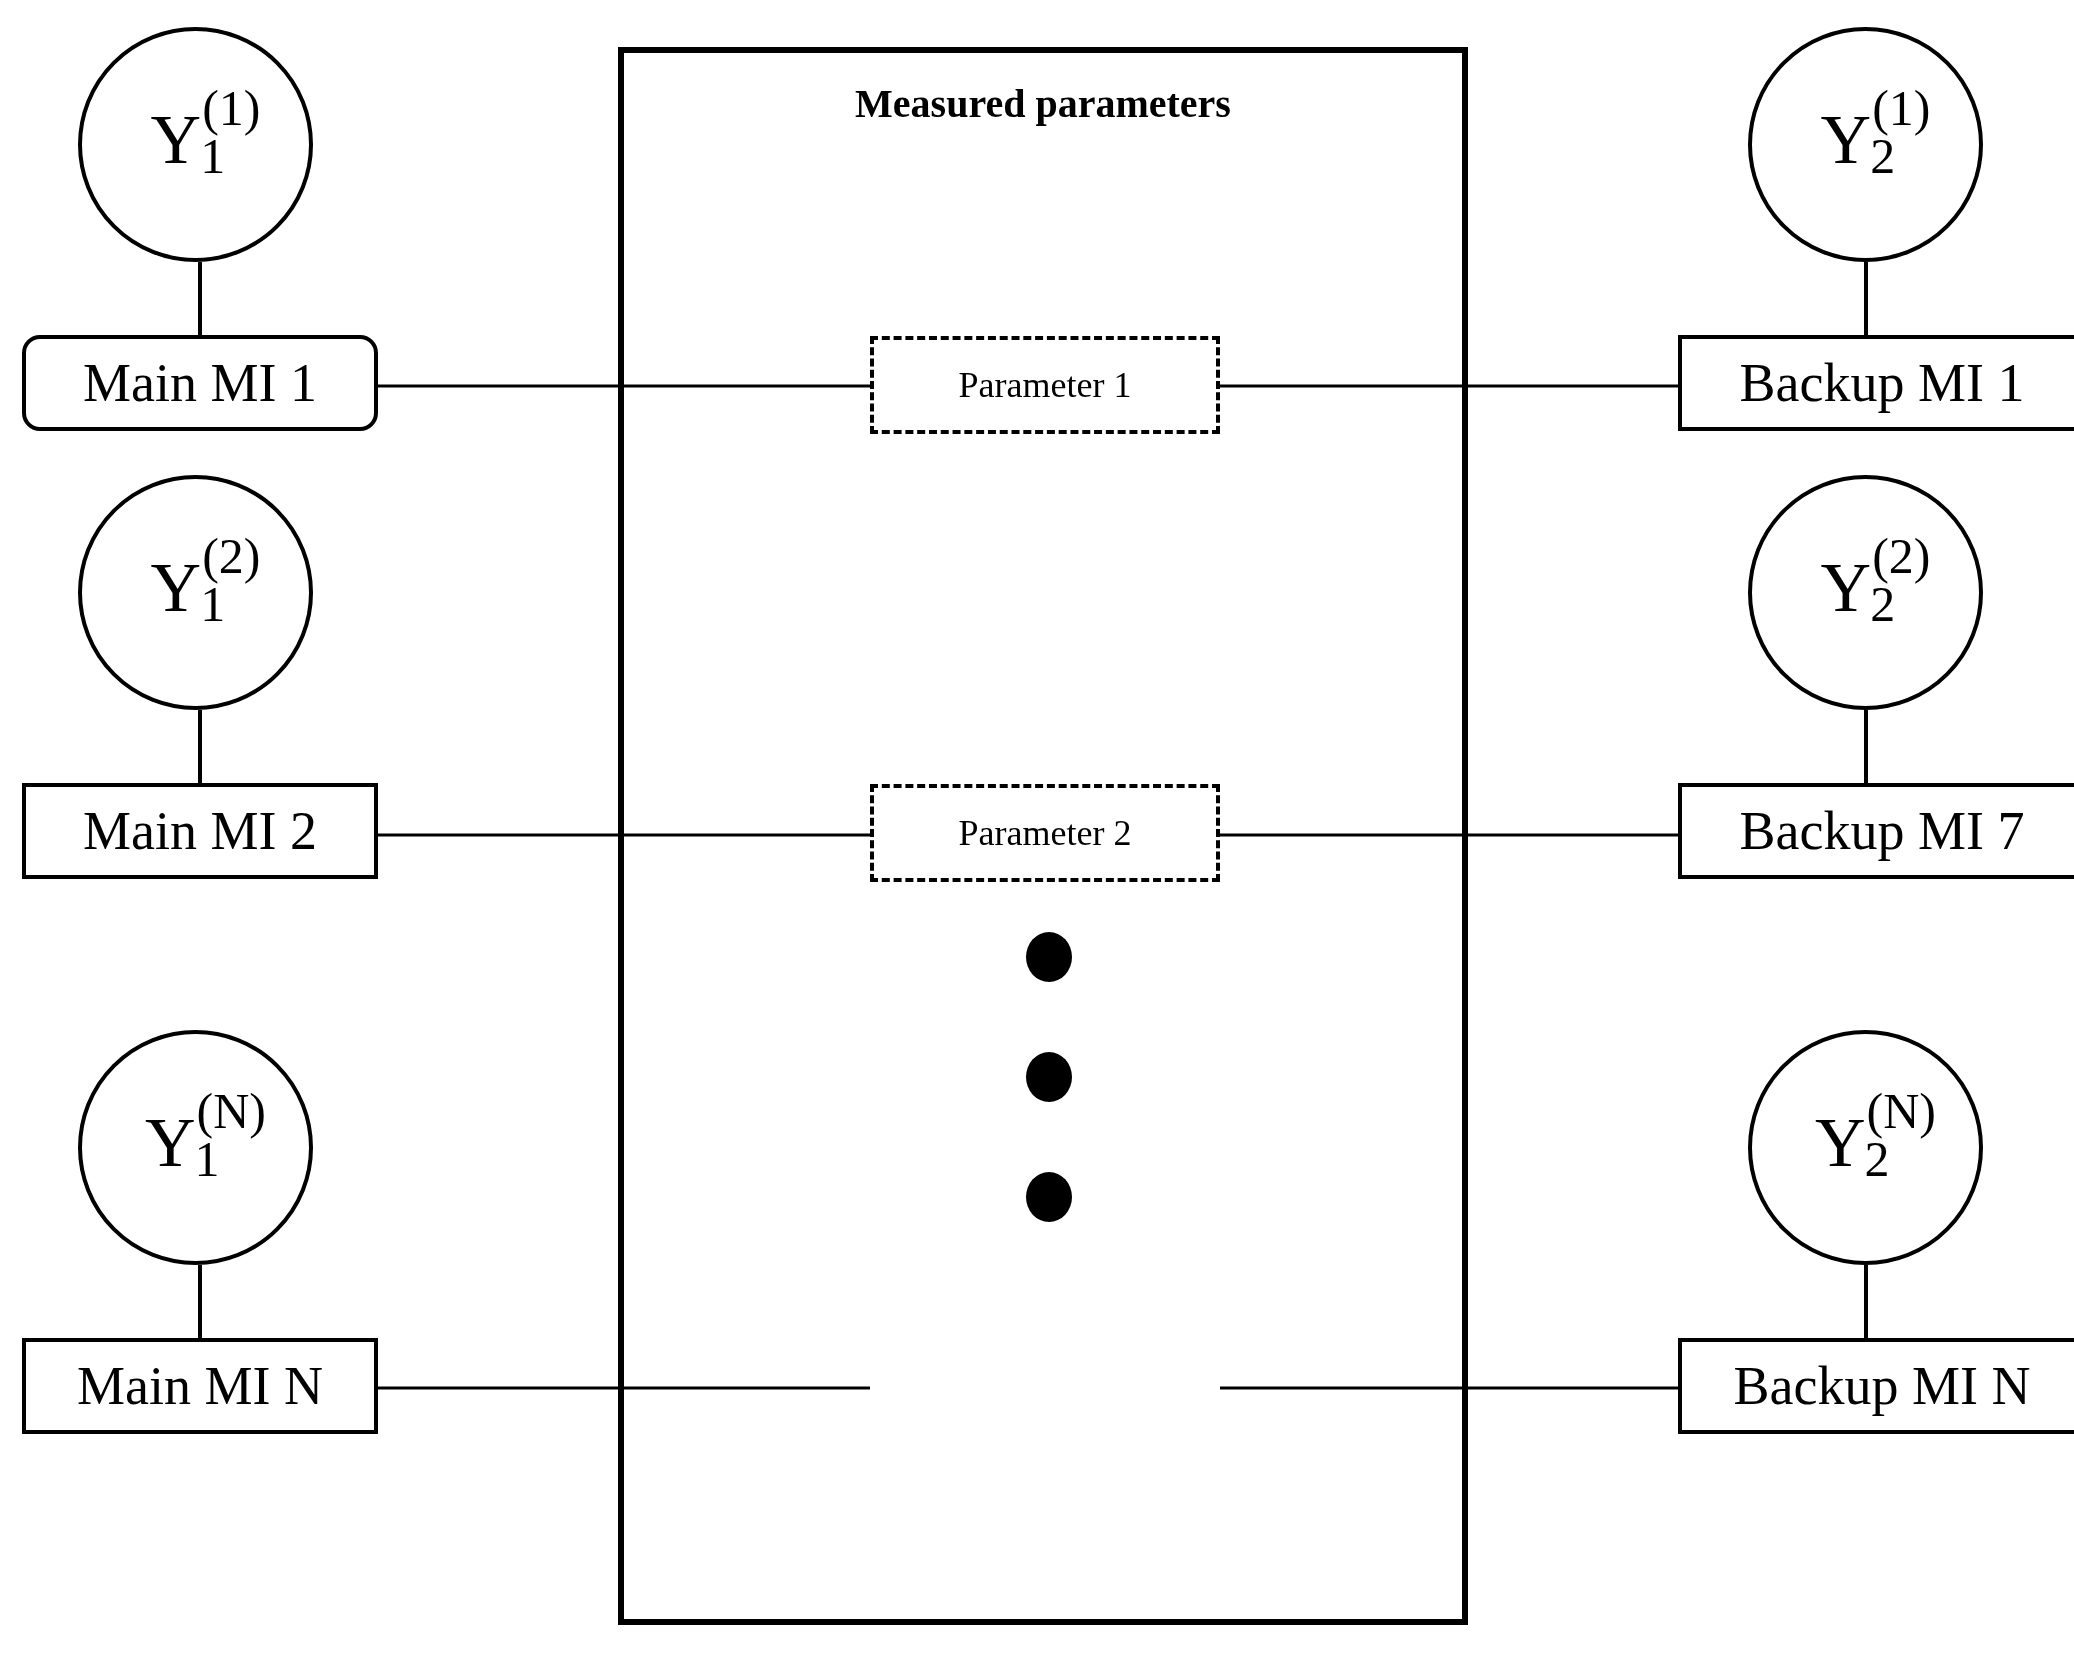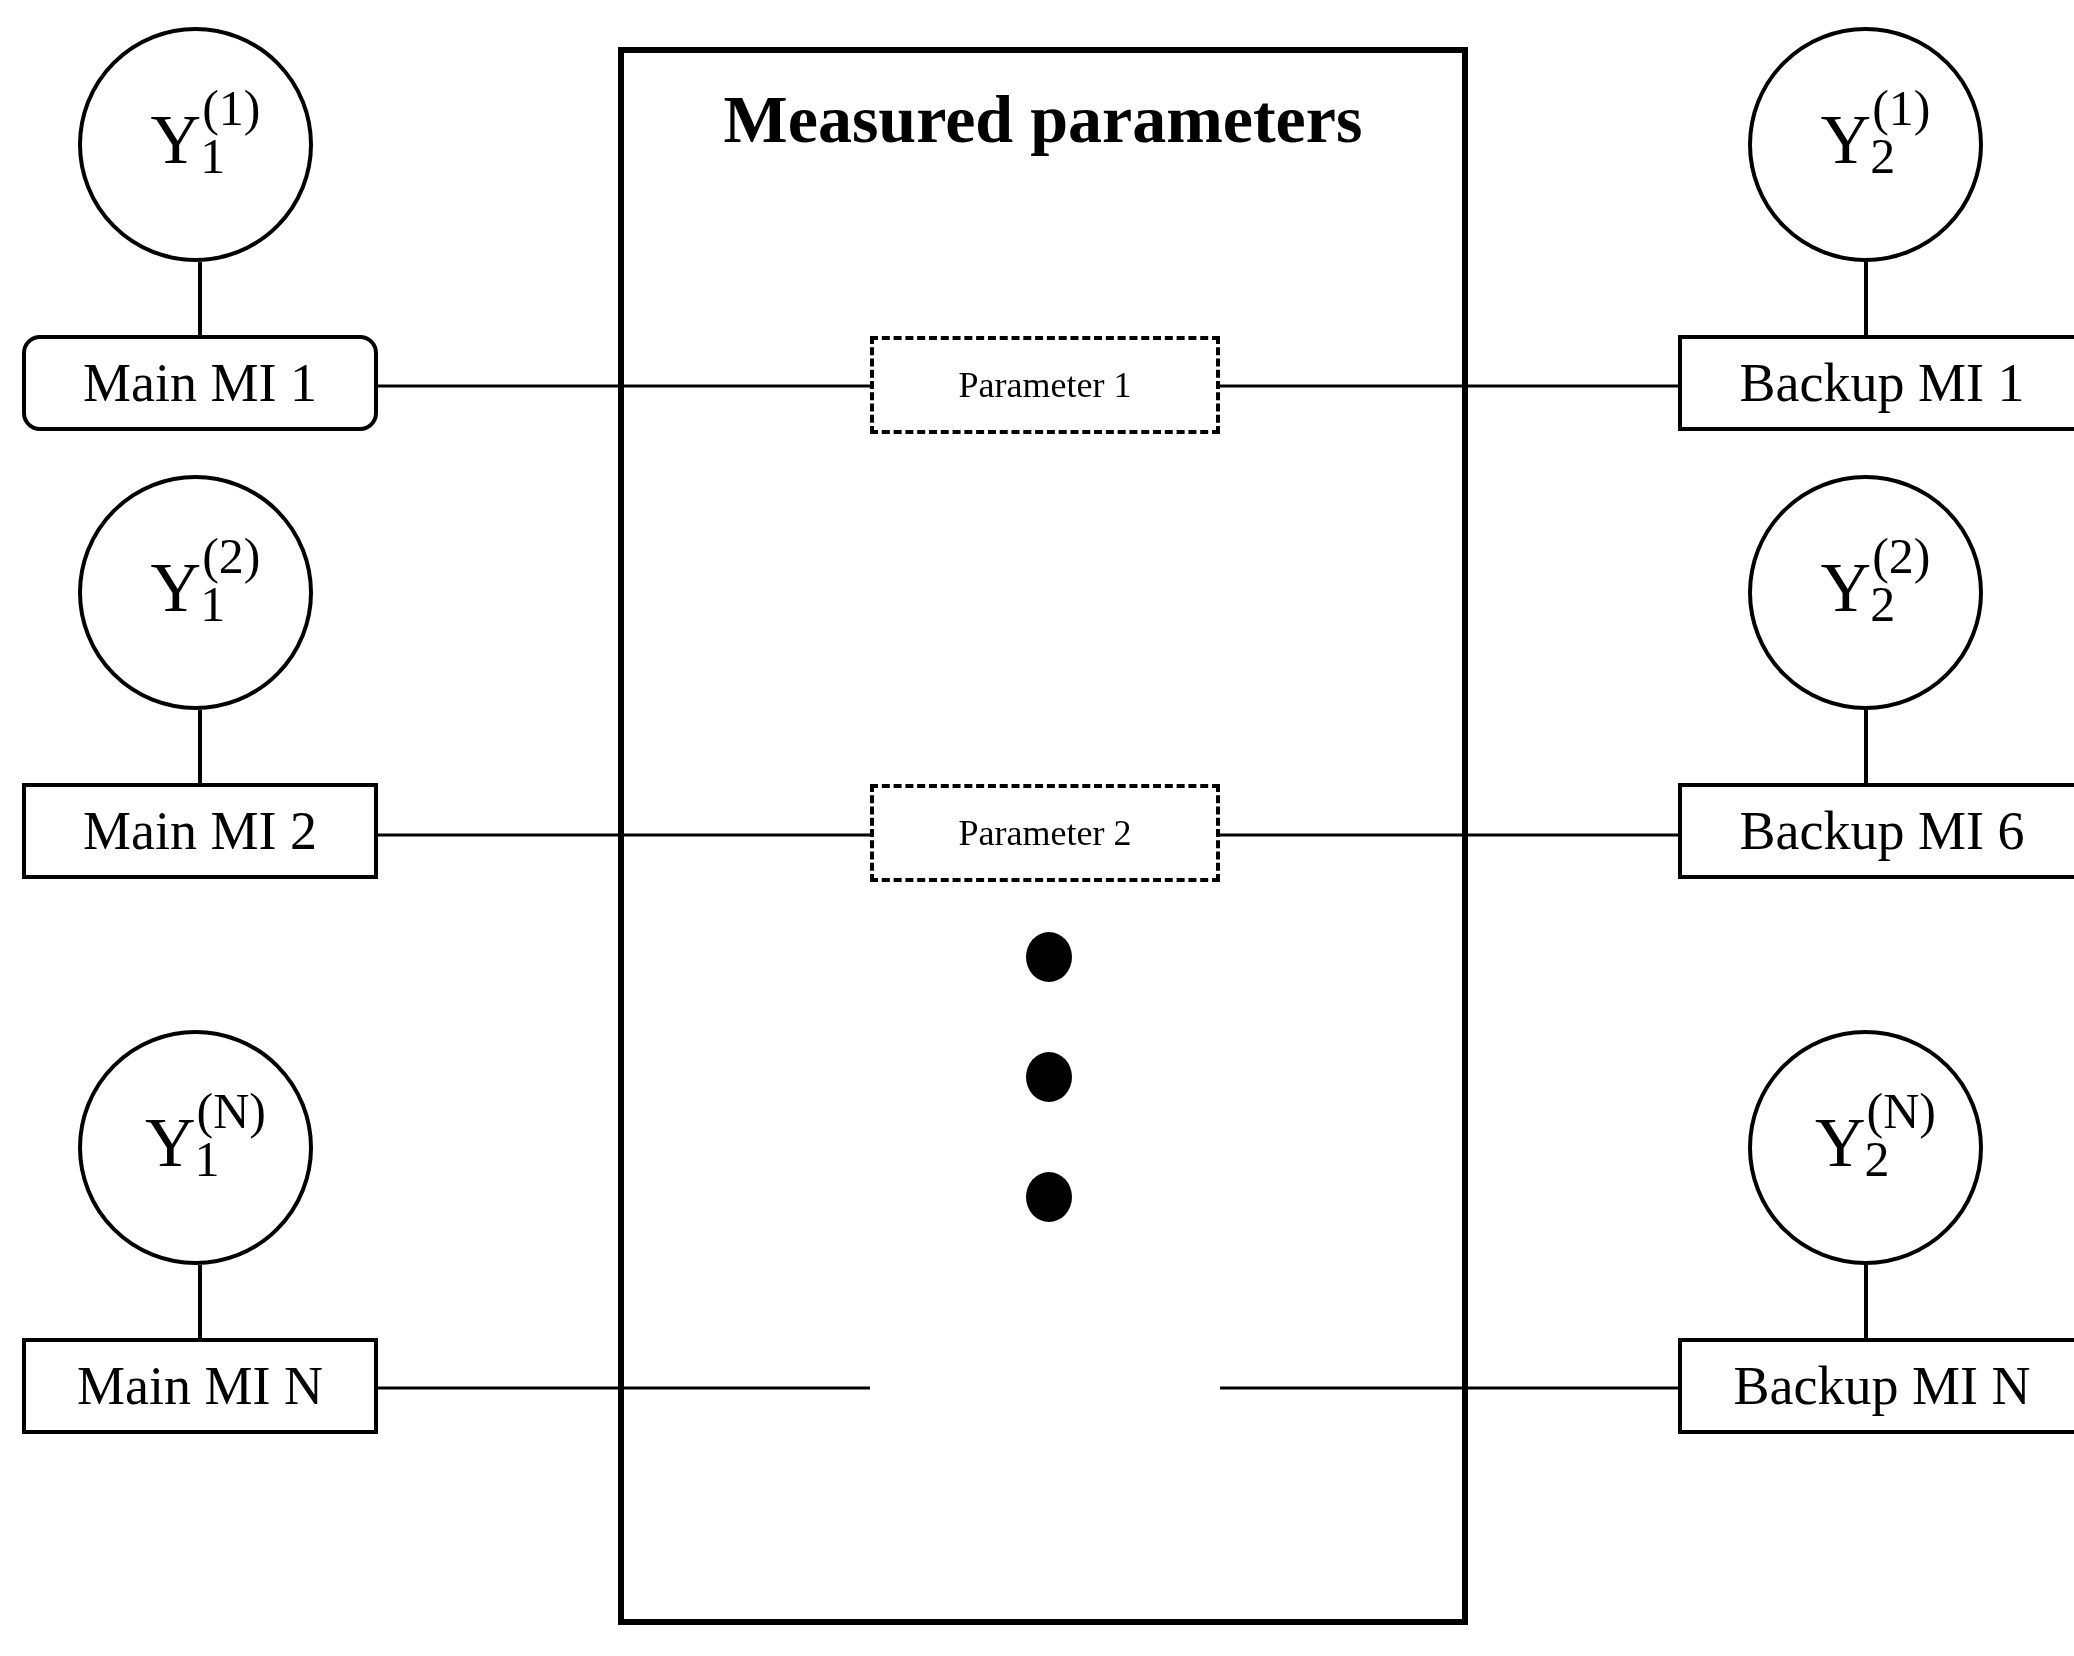--- a/index.html
+++ b/index.html
@@ -111,21 +111,21 @@
     border: 6px solid #000;
     box-sizing: border-box;
     background: transparent;
   }
   #panel-title {
     position: absolute;
     left: 618px;
     top: 80px;
     width: 850px;
     text-align: center;
-    font-size: 68px;
+    font-size: 40px;
     font-weight: bold;
     white-space: nowrap;
   }
 
   
   .dot {
     position: absolute;
     width: 46px;
     height: 50px;
     background: #000;
@@ -206,21 +206,21 @@
 
   <div class="mi-box left" style="top:783px;">
     <span>Main MI 2</span>
   </div>
 
   <div class="param-box" style="top:784px;">
     <span>Parameter 2</span>
   </div>
 
   <div class="mi-box right" style="top:783px;">
-    <span>Backup MI 6</span>
+    <span>Backup MI 7</span>
   </div>
 
   <div class="node-circle" style="left:1748px; top:475px;">
     <span class="mathvar">
       <span class="base">Y</span><span class="scripts">
         <span class="sup">(2)</span>
         <span class="sub">2</span>
       </span>
     </span>
   </div>

